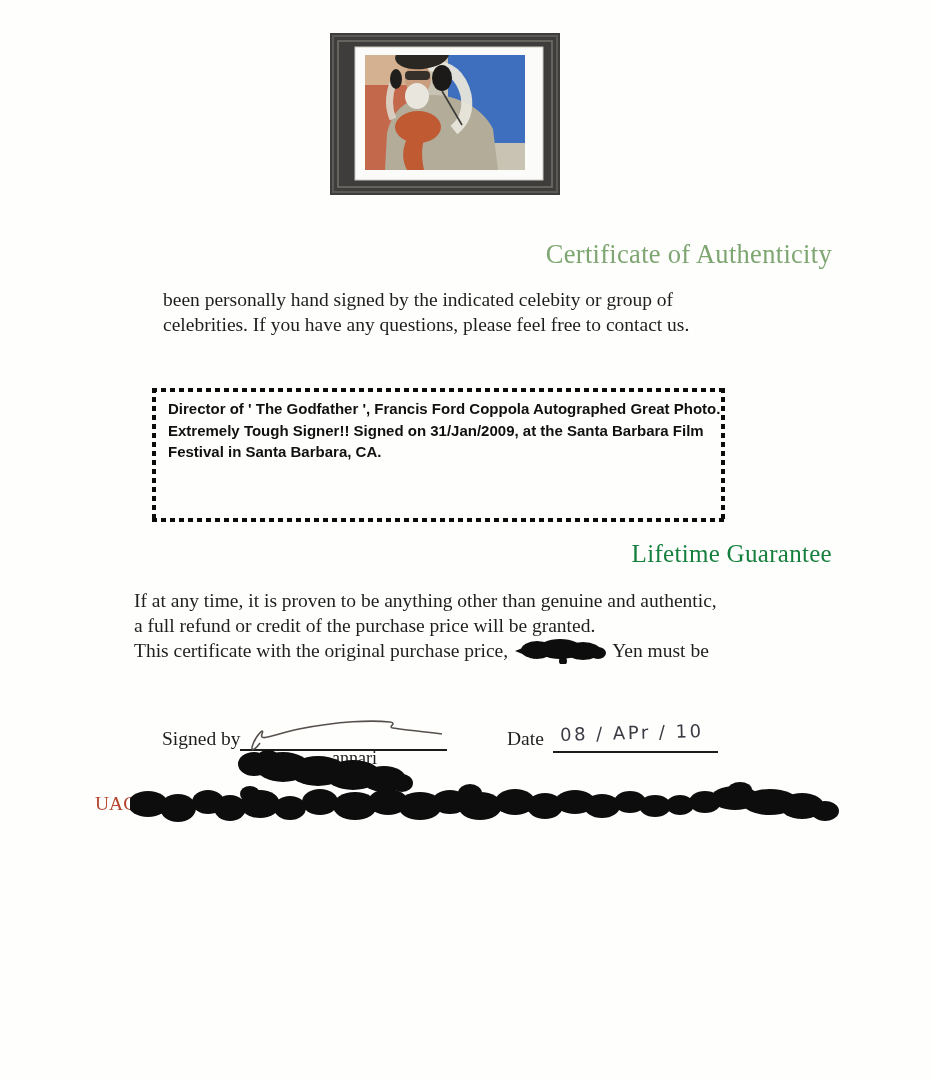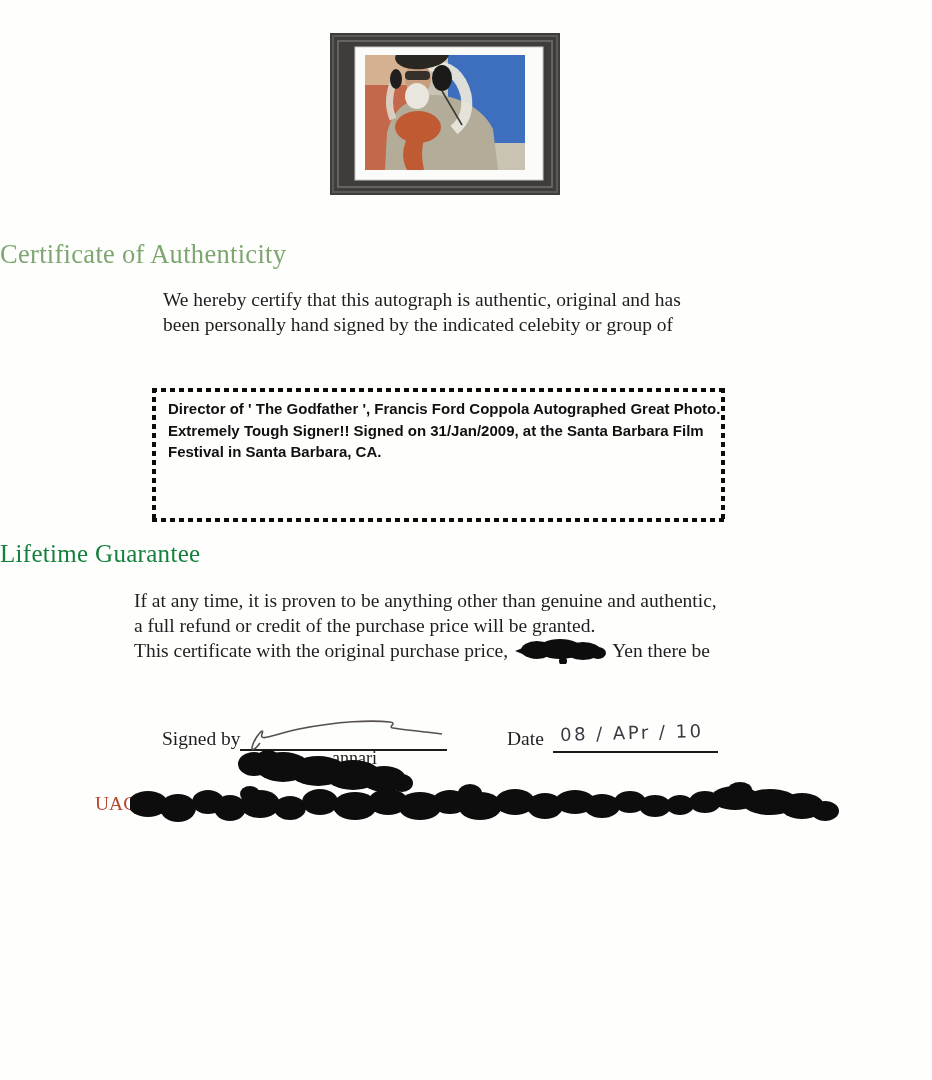--- a/index.html
+++ b/index.html
@@ -3,21 +3,21 @@
 <meta charset="utf-8">
 <style>
   html,body{margin:0;padding:0}
   body{
     width:932px;height:1080px;position:relative;overflow:hidden;
     background:#fefefd;
     font-family:"Liberation Serif", serif;
   }
   .abs{position:absolute}
   .txt{font-size:19.5px;line-height:24.6px;color:#1e1e1e;white-space:nowrap}
-  .center{left:0;width:832px;text-align:left}
+  .center{left:0;width:832px;text-align:right}
   .title{font-size:26.5px;color:#7da671;letter-spacing:.3px}
   .subtitle{font-size:25px;color:#15803d;letter-spacing:.3px}
   .boxtxt{font-family:"Liberation Sans", sans-serif;font-weight:bold;
           font-size:15px;line-height:21.5px;color:#101010;white-space:nowrap}
   .dot-h{height:4px;background:repeating-linear-gradient(90deg,#0c0c0c 0 5px,transparent 5px 9px)}
   .dot-v{width:4px;background:repeating-linear-gradient(180deg,#0c0c0c 0 5px,transparent 5px 9px)}
   .uline{height:2px;background:#1c1c1c}
   .hand{font-family:"DejaVu Sans", sans-serif;font-size:18px;color:#3b3b44;
         letter-spacing:2.5px;transform:rotate(-1.5deg);white-space:nowrap}
   .red{color:#b5452e}
@@ -56,22 +56,22 @@
         <ellipse cx="66" cy="46" rx="6" ry="10" fill="#201e1c"></ellipse>
         <path d="M112,58 Q122,75 132,92" stroke="#3a3a38" stroke-width="1.6" fill="none"></path>
       </g>
     </g>
   </svg>
 </div>
 
 <div class="abs center title" style="top:239px">Certificate of Authenticity</div>
 
 <div class="abs" style="left:163px;top:288px">
-  <div class="txt">We hereby certify that this autograph is authentic, original and has</div>
   <div class="txt">been personally hand signed by the indicated celebity or group of</div>
+  <div class="txt">celebrities. If you have any questions, please feel free to contact us.</div>
 </div>
 
 <div class="abs" style="left:152px;top:388px;width:573px;height:134px">
   <div class="abs dot-h" style="left:0;top:0;width:573px"></div>
   <div class="abs dot-h" style="left:0;bottom:0;width:573px"></div>
   <div class="abs dot-v" style="left:0;top:0;height:134px"></div>
   <div class="abs dot-v" style="right:0;top:0;height:134px"></div>
   <div class="abs" style="left:16px;top:10px">
     <div class="boxtxt">Director of ' The Godfather ', Francis Ford Coppola Autographed Great Photo.</div>
     <div class="boxtxt">Extremely Tough Signer!! Signed on 31/Jan/2009, at the Santa Barbara Film</div>
@@ -87,21 +87,21 @@
   <div class="txt">
     <span>This certificate with the original purchase price,</span>
     <span class="pricegap"><svg width="95" height="26" viewBox="0 0 95 26">
       <polygon points="2,13 22,5 22,21" fill="#0d0d0d"></polygon>
       <ellipse cx="24" cy="12" rx="16" ry="9" fill="#0d0d0d"></ellipse>
       <ellipse cx="47" cy="11" rx="22" ry="10" fill="#0d0d0d"></ellipse>
       <ellipse cx="70" cy="13" rx="18" ry="9" fill="#0d0d0d"></ellipse>
       <ellipse cx="85" cy="15" rx="8" ry="6" fill="#0d0d0d"></ellipse>
       <circle cx="50" cy="23" r="4" fill="#0d0d0d"></circle>
     </svg></span>
-    <span>Yen there be</span>
+    <span>Yen must be</span>
   </div>
 </div>
 
 <div class="abs txt" style="left:162px;top:727px">Signed by</div>
 <div class="abs uline" style="left:240px;top:749px;width:207px"></div>
 <div class="abs" style="left:244px;top:715px;z-index:1">
   <svg width="210" height="40" viewBox="0 0 210 40">
     <path d="M16,28 C10,36 6,37 9,29 C12,21 21,11 18,19 C15,27 28,20 55,14 C95,6 128,5 146,7 C154,8 143,12 149,13 C160,15 176,16 198,19" fill="none" stroke="#55504c" stroke-width="1.6"></path>
   </svg>
 </div>

